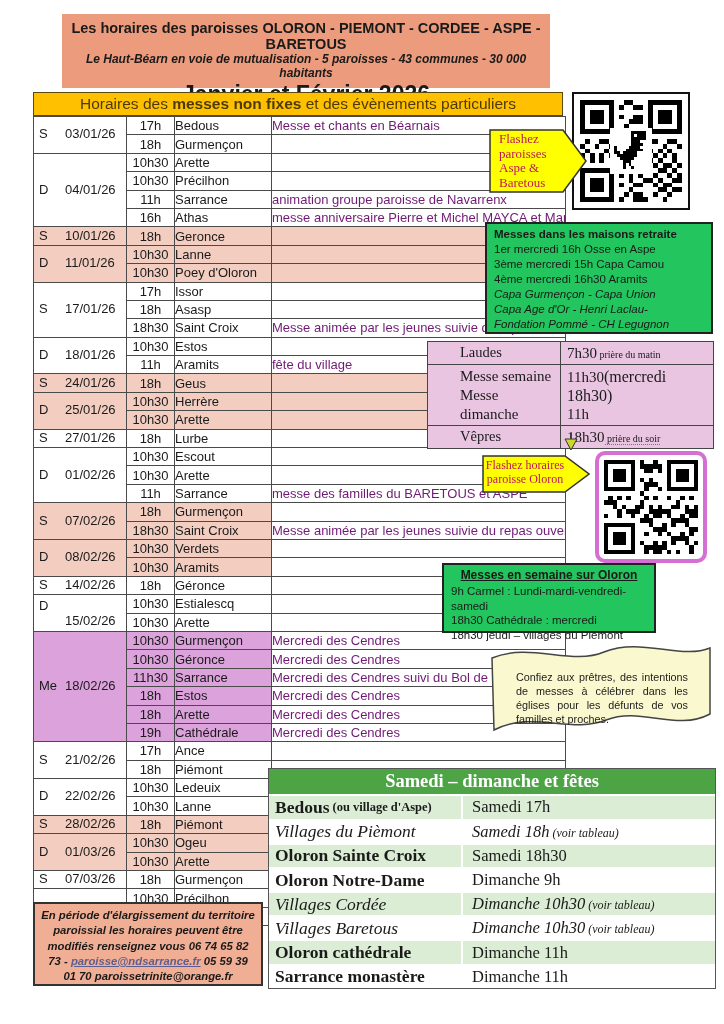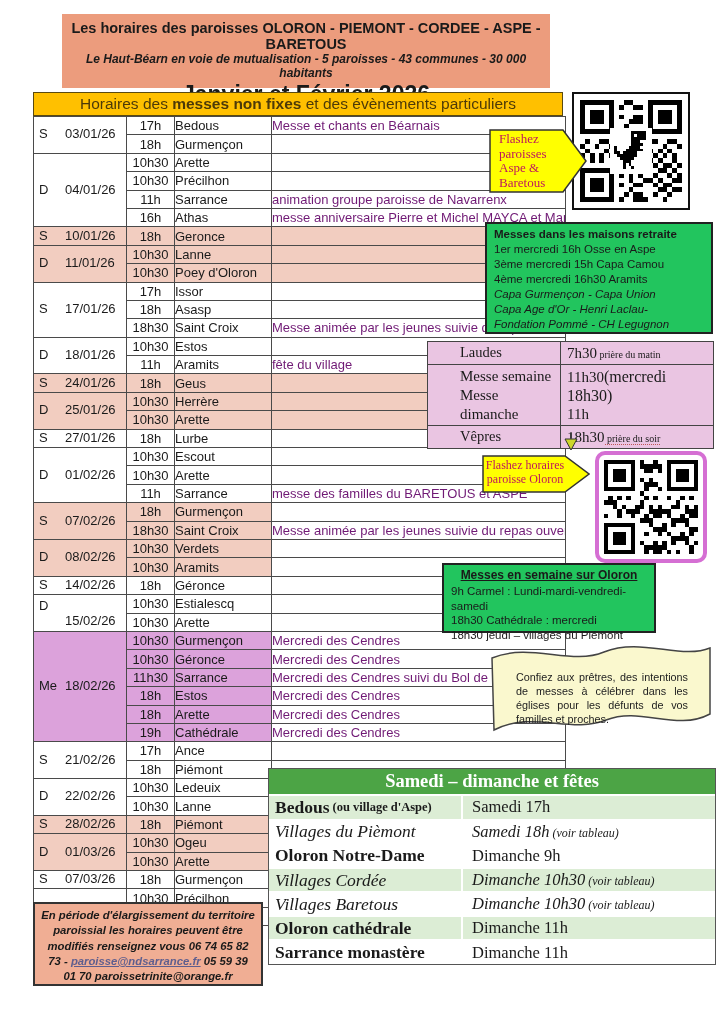--- a/index.html
+++ b/index.html
@@ -860,20 +860,26 @@
             <span class="g-suffix"> (ou village d'Aspe)</span>
           </div>
           <div class="g-time "><span>Samedi 17h</span></div>
         </div>
         <div class="g-row">
           <div class="g-name italic">
             <span>Villages du Pièmont</span>
           </div>
           <div class="g-time italic"><span>Samedi 18h</span><span class="g-tsuffix"> (voir tableau)</span></div>
         </div>
+        <div class="g-row shade">
+          <div class="g-name bold">
+            <span>Oloron Sainte Croix</span>
+          </div>
+          <div class="g-time "><span>Samedi 18h30</span></div>
+        </div>
         <div class="g-row">
           <div class="g-name bold">
             <span>Oloron Notre-Dame</span>
           </div>
           <div class="g-time "><span>Dimanche 9h</span></div>
         </div>
         <div class="g-row shade">
           <div class="g-name italic">
             <span>Villages Cordée</span>
           </div>

